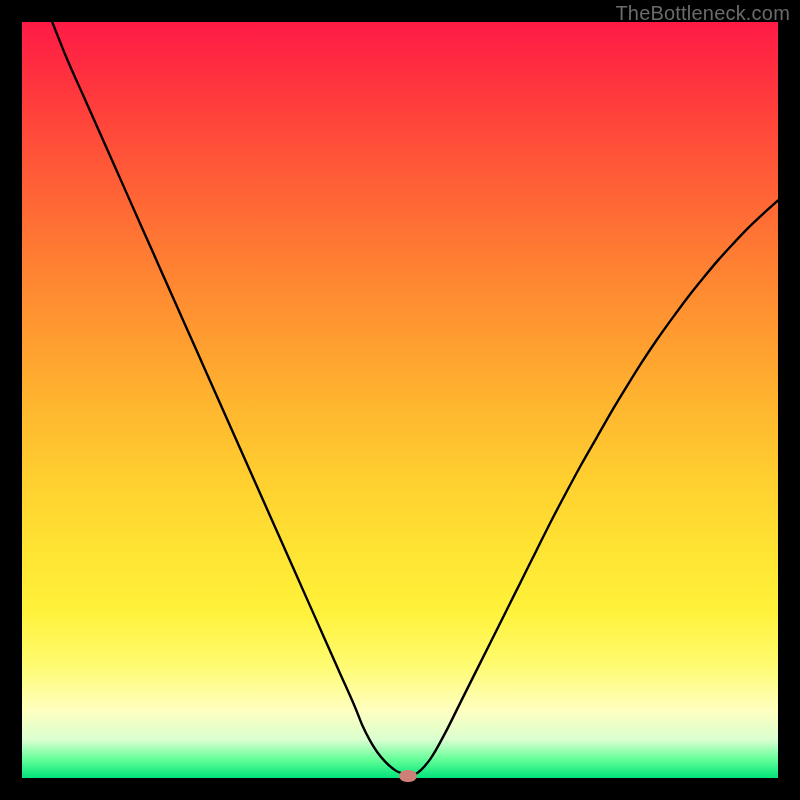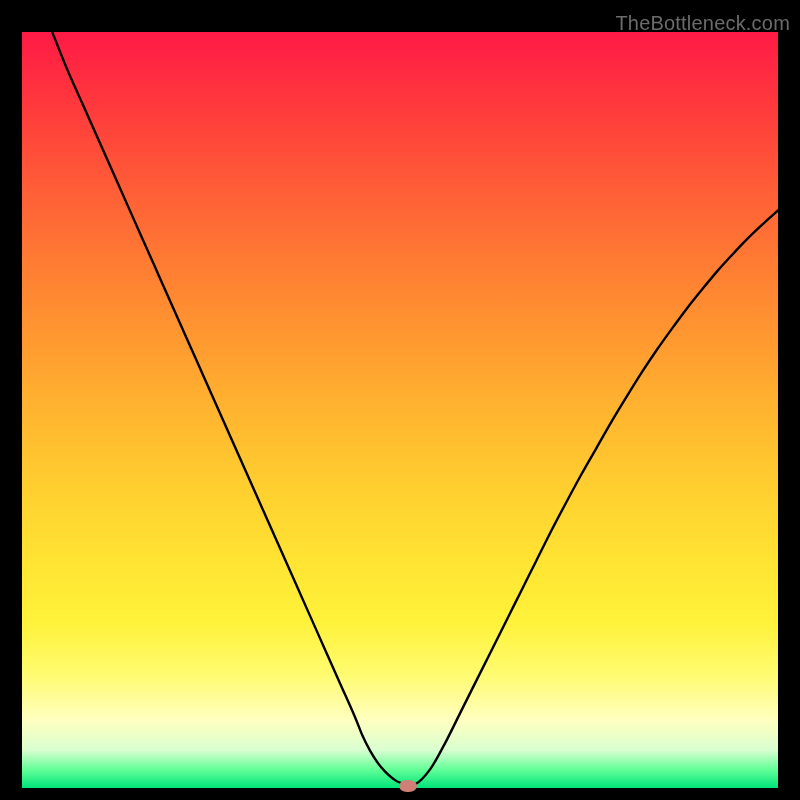--- a/index.html
+++ b/index.html
@@ -8,21 +8,20 @@
     width: 800px;
     height: 800px;
     background: #000;
     overflow: hidden;
     font-family: Arial, Helvetica, sans-serif;
   }
   .frame {
     position: absolute;
     inset: 0;
     background: #000;
-    margin-top: 10px;
   }
   .plot {
     position: absolute;
     left: 22px;
     top: 22px;
     width: 756px;
     height: 756px;
     
     background: linear-gradient(
       to bottom,

